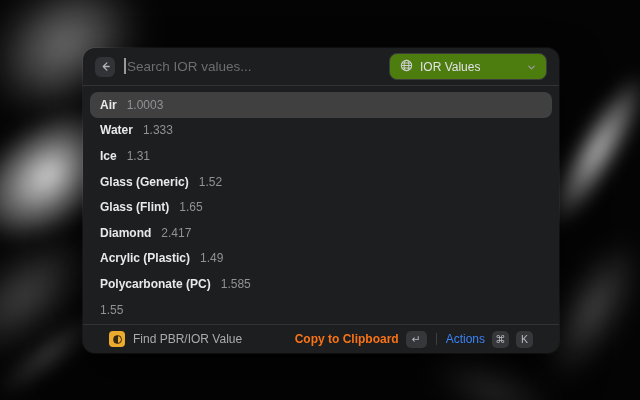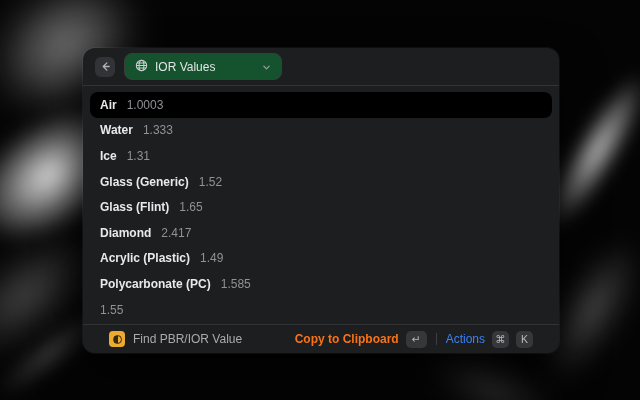--- a/index.html
+++ b/index.html
@@ -39,28 +39,28 @@
   .back-btn{width:20px;height:20px;border-radius:6px;background:#323336;
             display:flex;align-items:center;justify-content:center;flex:0 0 auto;cursor:pointer;}
   .back-btn svg{display:block;}
   .search-wrap{flex:1;position:relative;display:flex;align-items:center;height:100%;}
   .caret{position:absolute;left:0;top:10px;width:1.5px;height:16px;background:#9a9a9e;}
   .search-input{width:100%;background:transparent;border:none;outline:none;
                 font:13.5px "Liberation Sans",sans-serif;color:#e7e7e9;padding:0 0 0 3px;}
   .search-input::placeholder{color:#6d6e72;}
   .dropdown{flex:0 0 auto;display:flex;align-items:center;gap:7px;height:25px;
             padding:0 10px;border:1px solid #3b3c3e;border-radius:8px;
-            background:#14532d;cursor:pointer;width:136px;}
+            background:#4d7c0f;cursor:pointer;width:136px;}
   .dropdown-label{font-size:12px;color:#e3e3e5;flex:1;white-space:nowrap;}
   .globe{display:block;}
   
   .list{flex:1;padding:6px 7px 0 7px;overflow:hidden;}
   .row{height:25.6px;display:flex;align-items:center;gap:10px;
        padding:0 10px;border-radius:8px;cursor:pointer;}
-  .row.selected{background:#000000;}
+  .row.selected{background:#404040;}
   .row-label{font-size:12px;font-weight:700;color:#e9e9eb;white-space:nowrap;}
   .row-value{font-size:12px;color:#919196;white-space:nowrap;}
   
   .footer{flex:0 0 auto;height:28px;display:flex;align-items:center;gap:8px;
           padding:0 26px;border-top:1px solid #323335;}
   .ext-icon{width:16px;height:16px;border-radius:4px;background:#ecab2f;
             display:flex;align-items:center;justify-content:center;flex:0 0 auto;}
   .half-circle{width:9px;height:9px;border-radius:50%;border:1.5px solid #35290f;
                background:linear-gradient(90deg,#35290f 50%,rgba(0,0,0,0) 50%);box-sizing:border-box;}
   .footer-app{font-size:12px;color:#aaabae;flex:1;white-space:nowrap;}
@@ -88,20 +88,24 @@
 
   <div class="window">
 
     <div class="header">
       <div class="back-btn">
         <span>
           <svg width="11" height="11" viewBox="0 0 12 12" fill="none">
             <path d="M7.5 2 L3.5 6 L7.5 10 M3.5 6 H10" stroke="#b3b4b7" stroke-width="1.4" stroke-linecap="round" stroke-linejoin="round"></path>
           </svg>
         </span>
+      </div>
+      <div class="search-wrap">
+        <span class="caret"></span>
+        <input class="search-input" type="text" placeholder="Search IOR values..." style="">
       </div>
       <div class="dropdown">
         <span class="globe">
           <svg width="13" height="13" viewBox="0 0 14 14" fill="none">
             <circle cx="7" cy="7" r="5.6" stroke="#cfcfd2" stroke-width="1.1"></circle>
             <ellipse cx="7" cy="7" rx="2.6" ry="5.6" stroke="#cfcfd2" stroke-width="1.1"></ellipse>
             <path d="M1.4 7 H12.6 M2.2 4.2 H11.8 M2.2 9.8 H11.8" stroke="#cfcfd2" stroke-width="1.1"></path>
           </svg>
         </span>
         <span class="dropdown-label">IOR Values</span>

